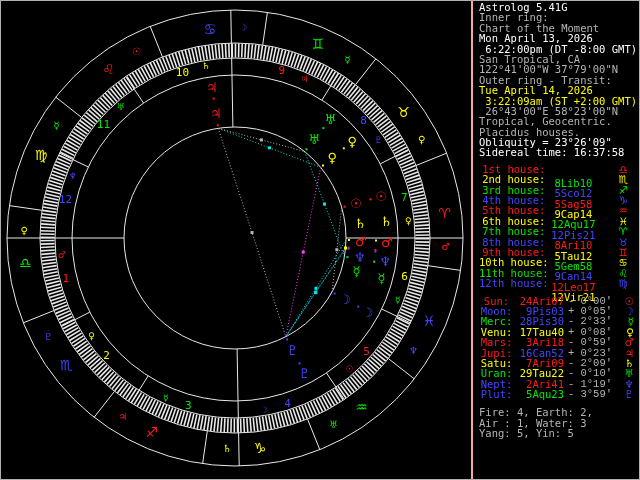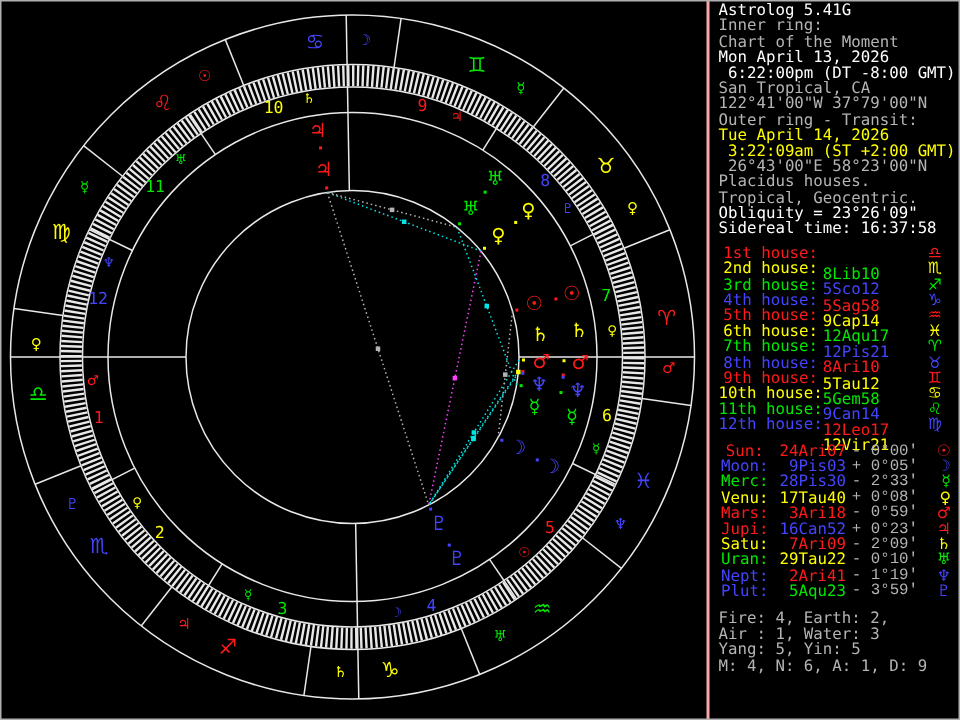--- a/index.html
+++ b/index.html
@@ -7,21 +7,21 @@
           font-family:"DejaVu Sans Mono",monospace;}
   #frame{position:absolute;left:0;top:0;width:638px;height:478px;border:1px solid #b0b0b0;pointer-events:none;}
   #wheel{position:absolute;left:0;top:0;width:470px;height:480px;}
   #panel{position:absolute;left:471px;top:0;width:169px;height:480px;background:#000;
          border-left:2px solid #fca5a5;box-sizing:border-box;padding:2px 0 0 6px;}
   .row{height:10.4px;line-height:10.4px;font-size:10.5px;white-space:pre;display:flex;align-items:center;}
   .gap6{height:6px}.gap7{height:7px}.gap8{height:8px}
   .c-white{color:#ffffff}.c-gray{color:#b4b4b4}.c-red{color:#ff1a1a}.c-yellow{color:#ffff00}
   .c-green{color:#00e800}.c-blue{color:#4444ff}
   .hlabel{display:inline-block;width:70px;text-align:center;}
-  .hvalue{display:inline-block;width:50px;text-align:left;margin-top:28px;}
+  .hvalue{display:inline-block;width:50px;text-align:center;margin-top:28px;}
   .hglyph{display:inline-block;width:30px;text-align:right;font-family:"DejaVu Sans",sans-serif;padding-right:12px;}
   .plabel{display:inline-block;width:35px;text-align:center;}
   .pvalue{display:inline-block;width:50px;text-align:right;}
   .pvel{display:inline-block;width:48px;text-align:right;font-family:Liberation Mono, monospace;}
   .pglyph{display:inline-block;width:22px;text-align:right;font-family:"DejaVu Sans",sans-serif;padding-right:2px;}
 </style>
 </head>
 <body>
 
 <div id="screen">
@@ -180,22 +180,22 @@
       <div class="row"><span class="c-gray">Inner ring:</span></div>
       <div class="row"><span class="c-gray">Chart of the Moment</span></div>
       <div class="row"><span class="c-white">Mon April 13, 2026</span></div>
       <div class="row"><span class="c-white"> 6:22:00pm (DT -8:00 GMT)</span></div>
       <div class="row"><span class="c-gray">San Tropical, CA</span></div>
       <div class="row"><span class="c-gray">122°41'00"W 37°79'00"N</span></div>
       <div class="row"><span class="c-gray">Outer ring - Transit:</span></div>
       <div class="row"><span class="c-yellow">Tue April 14, 2026</span></div>
       <div class="row"><span class="c-yellow"> 3:22:09am (ST +2:00 GMT)</span></div>
       <div class="row"><span class="c-gray"> 26°43'00"E 58°23'00"N</span></div>
+      <div class="row"><span class="c-gray">Tropical, Geocentric.</span></div>
       <div class="row"><span class="c-gray">Placidus houses.</span></div>
-      <div class="row"><span class="c-gray">Tropical, Geocentric.</span></div>
       <div class="row"><span class="c-white">Obliquity = 23°26'09"</span></div>
       <div class="row"><span class="c-white">Sidereal time: 16:37:58</span></div>
       <div class="gap6"></div>
       <div class="row"><span class="hlabel c-red">1st house:</span><span class="hvalue c-green">8Lib10</span><span class="hglyph c-red">♎</span></div>
       <div class="row"><span class="hlabel c-yellow">2nd house:</span><span class="hvalue c-blue">5Sco12</span><span class="hglyph c-yellow">♏</span></div>
       <div class="row"><span class="hlabel c-green">3rd house:</span><span class="hvalue c-red">5Sag58</span><span class="hglyph c-green">♐</span></div>
       <div class="row"><span class="hlabel c-blue">4th house:</span><span class="hvalue c-yellow">9Cap14</span><span class="hglyph c-blue">♑</span></div>
       <div class="row"><span class="hlabel c-red">5th house:</span><span class="hvalue c-green">12Aqu17</span><span class="hglyph c-red">♒</span></div>
       <div class="row"><span class="hlabel c-yellow">6th house:</span><span class="hvalue c-blue">12Pis21</span><span class="hglyph c-yellow">♓</span></div>
       <div class="row"><span class="hlabel c-green">7th house:</span><span class="hvalue c-red">8Ari10</span><span class="hglyph c-green">♈</span></div>
@@ -212,16 +212,15 @@
       <div class="row"><span class="plabel c-red">Mars:</span><span class="pvalue c-red">3Ari18</span><span class="pvel c-gray">- 0°59'</span><span class="pglyph c-red">♂</span></div>
       <div class="row"><span class="plabel c-red">Jupi:</span><span class="pvalue c-blue">16Can52</span><span class="pvel c-gray">+ 0°23'</span><span class="pglyph c-red">♃</span></div>
       <div class="row"><span class="plabel c-yellow">Satu:</span><span class="pvalue c-red">7Ari09</span><span class="pvel c-gray">- 2°09'</span><span class="pglyph c-yellow">♄</span></div>
       <div class="row"><span class="plabel c-green">Uran:</span><span class="pvalue c-yellow">29Tau22</span><span class="pvel c-gray">- 0°10'</span><span class="pglyph c-green">♅</span></div>
       <div class="row"><span class="plabel c-blue">Nept:</span><span class="pvalue c-red">2Ari41</span><span class="pvel c-gray">- 1°19'</span><span class="pglyph c-blue">♆</span></div>
       <div class="row"><span class="plabel c-blue">Plut:</span><span class="pvalue c-green">5Aqu23</span><span class="pvel c-gray">- 3°59'</span><span class="pglyph c-blue">♇</span></div>
       <div class="gap8"></div>
       <div class="row"><span class="c-gray">Fire: 4, Earth: 2,</span></div>
       <div class="row"><span class="c-gray">Air : 1, Water: 3</span></div>
       <div class="row"><span class="c-gray">Yang: 5, Yin: 5</span></div>
-      <div class="row"><span class="c-gray">M: 4, N: 6, A: 1, D: 9</span></div>
     </div>
   <div id="frame"></div>
 </div>
 
 </body></html>

